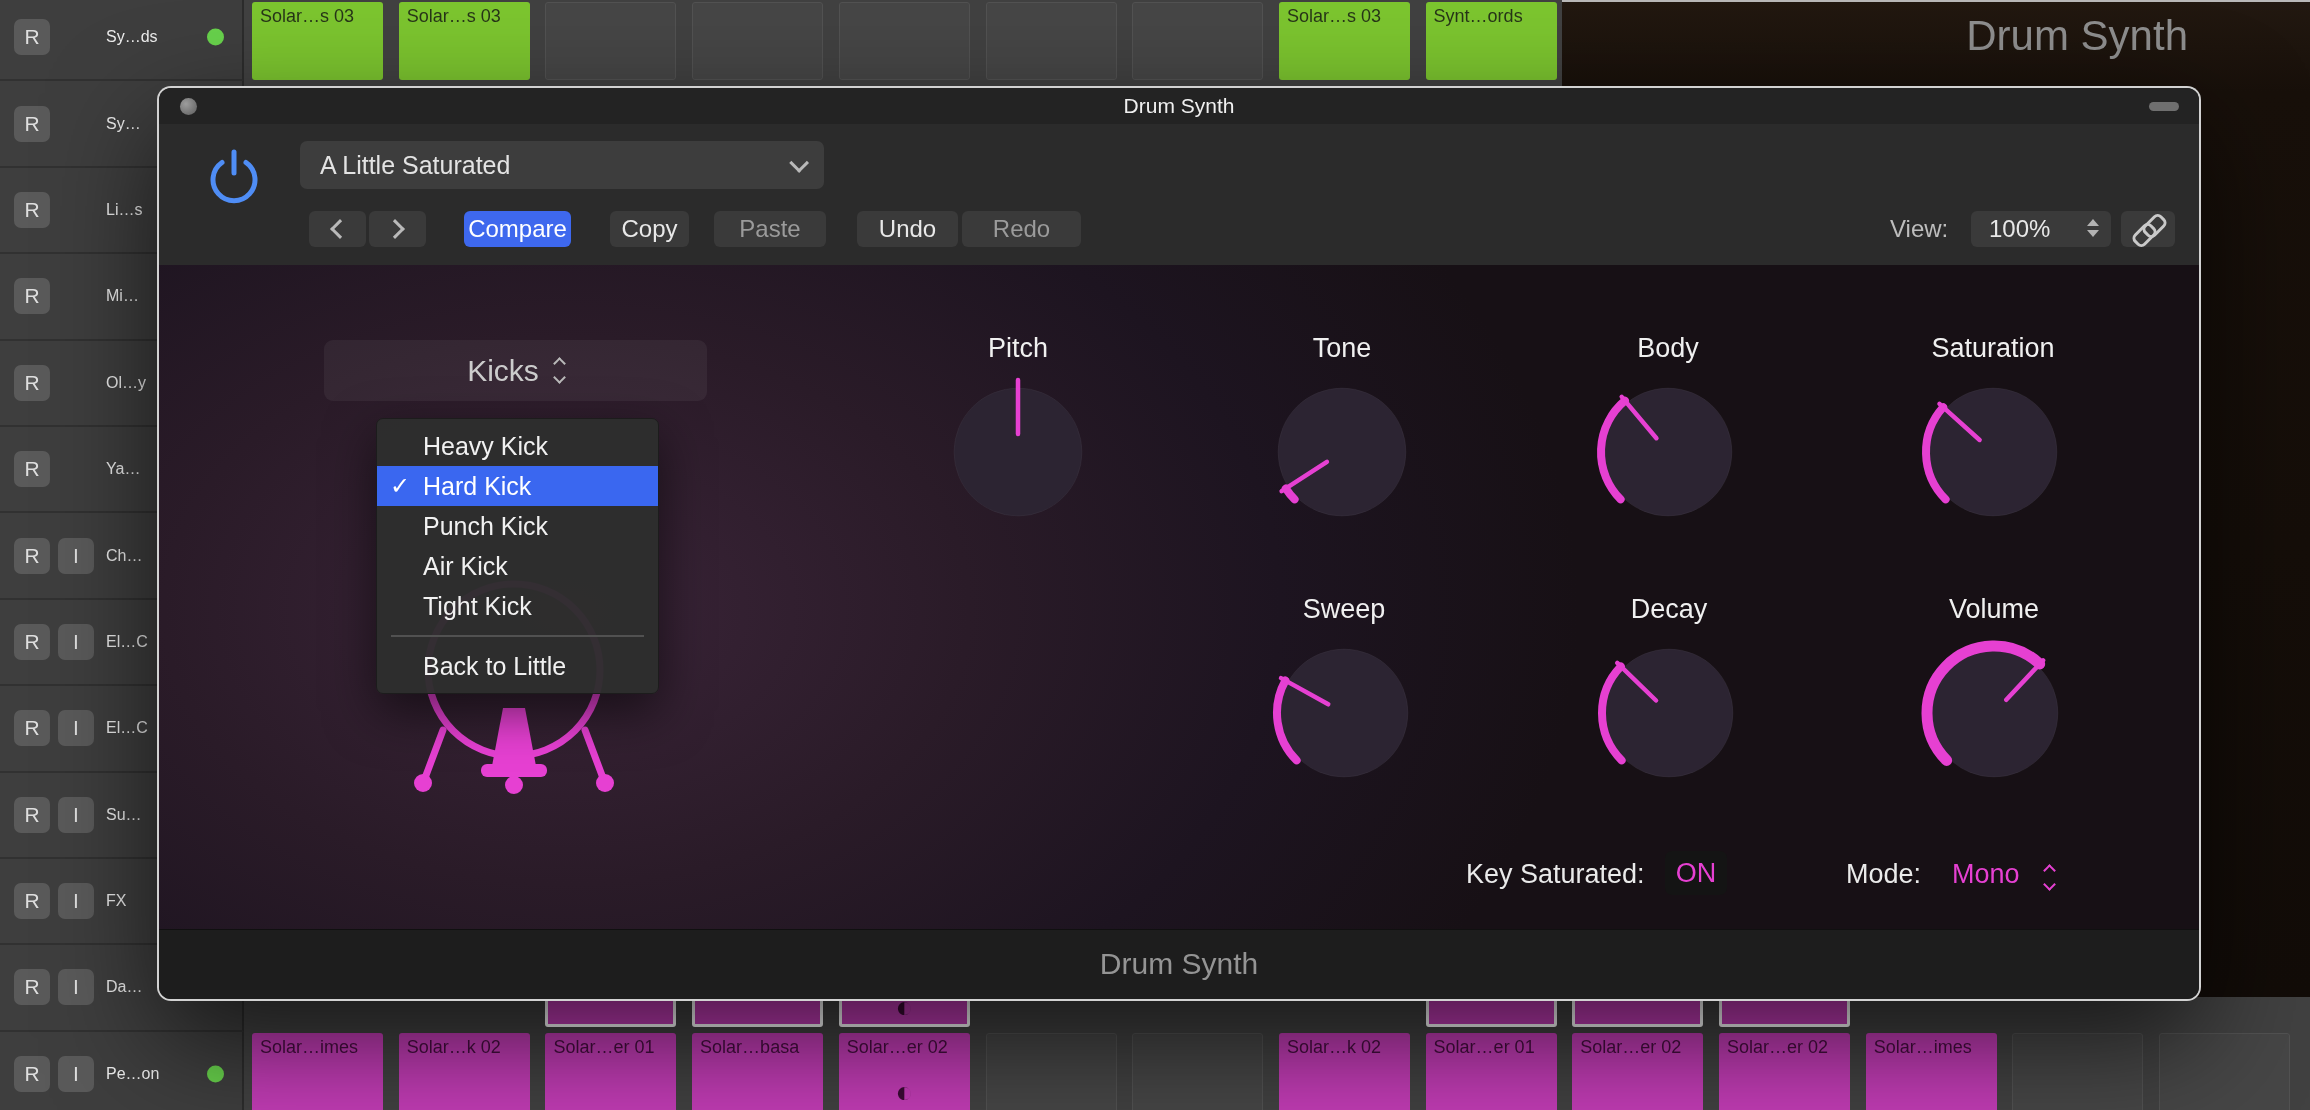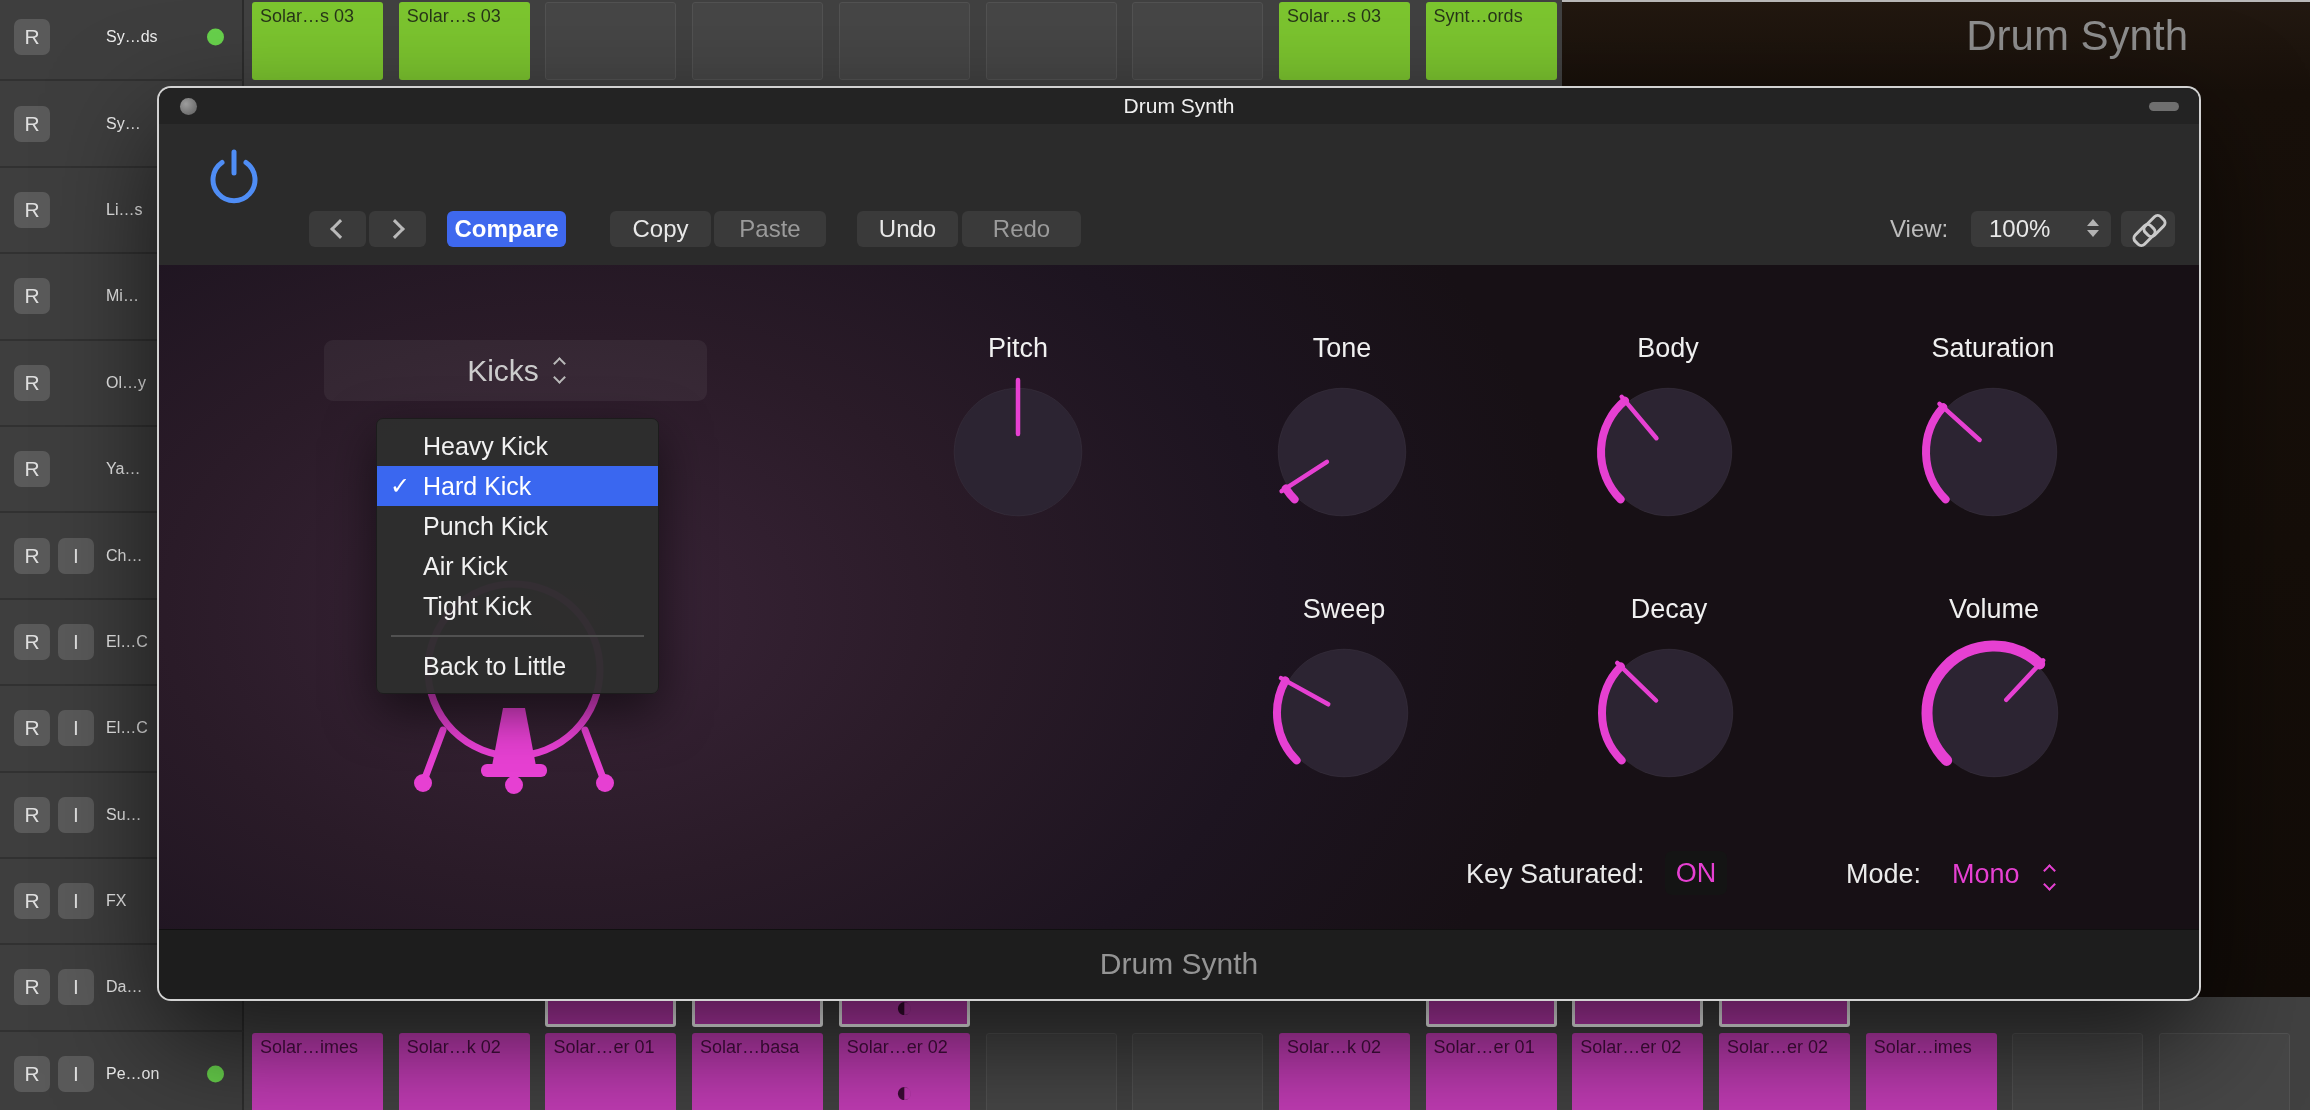--- a/index.html
+++ b/index.html
@@ -51,22 +51,22 @@
   .tb-dash{position:absolute;right:20px;top:14px;width:30px;height:9px;border-radius:5px;background:#6f6f6f;}
 
   .controls{position:absolute;left:0;top:36px;right:0;height:141px;background:#2b2b2b;}
   #power-btn{position:absolute;left:44px;top:22px;width:62px;height:62px;cursor:pointer;}
   #preset-box{position:absolute;left:141px;top:17px;width:524px;height:48px;background:#3d3d3d;
     border-radius:7px;display:flex;align-items:center;padding:0 20px;box-sizing:border-box;
     font-size:25px;color:#e3e3e3;}
   .btn{position:absolute;top:87px;height:36px;background:#3a3a3a;border-radius:6px;
     color:#e8e8e8;font-size:24px;display:flex;align-items:center;justify-content:center;box-sizing:border-box;}
   #btn-prev{left:150px;width:57px;}  #btn-next{left:210px;width:57px;}
-  #btn-compare{left:288px;width:119px;background:#3e68ee;color:#ffffff;font-weight:bold;}
-  #btn-copy{left:451px;width:101px;} #btn-paste{left:555px;width:112px;color:#9b9b9b;}
+  #btn-compare{left:305px;width:107px;background:#3e68ee;color:#ffffff;}
+  #btn-copy{left:451px;width:79px;} #btn-paste{left:555px;width:112px;color:#9b9b9b;}
   #btn-undo{left:698px;width:101px;} #btn-redo{left:803px;width:119px;color:#9b9b9b;}
   #view-label{position:absolute;left:1731px;top:87px;line-height:36px;font-size:24px;color:#bdbdbd;}
   #zoom-box{left:1812px;width:140px;justify-content:flex-start;padding-left:18px;}
   #link-btn{left:1962px;width:54px;}
 
   
   .chv{display:inline-block;width:11px;height:11px;border-right:3px solid #b9b9b9;
     border-bottom:3px solid #b9b9b9;}
   .chv.down{transform:rotate(45deg) translateY(-3px);}
   .chv.up{transform:rotate(-135deg);}
@@ -254,20 +254,24 @@
     </div>
 
     <div class="controls">
       <div id="power-btn">
         <svg width="62" height="62" viewBox="0 0 62 62">
           <path d="M 43.0 16.5 A 21 21 0 1 1 19.0 16.5" fill="none" stroke="#4f8df5" stroke-width="5" stroke-linecap="round"></path>
           <line x1="31" y1="6" x2="31" y2="27" stroke="#4f8df5" stroke-width="5" stroke-linecap="round"></line>
         </svg>
       </div>
 
+      <div id="preset-box">
+        <span>A Little Saturated</span>
+        <span style="margin-left:auto;" class="chv down"></span>
+      </div>
 
       <div class="btn" id="btn-prev">
         <span class="chv left"></span>
       </div>
       <div class="btn" id="btn-next">
         <span class="chv right"></span>
       </div>
       <div class="btn" id="btn-compare">Compare</div>
       <div class="btn" id="btn-copy">Copy</div>
       <div class="btn" id="btn-paste">Paste</div>

